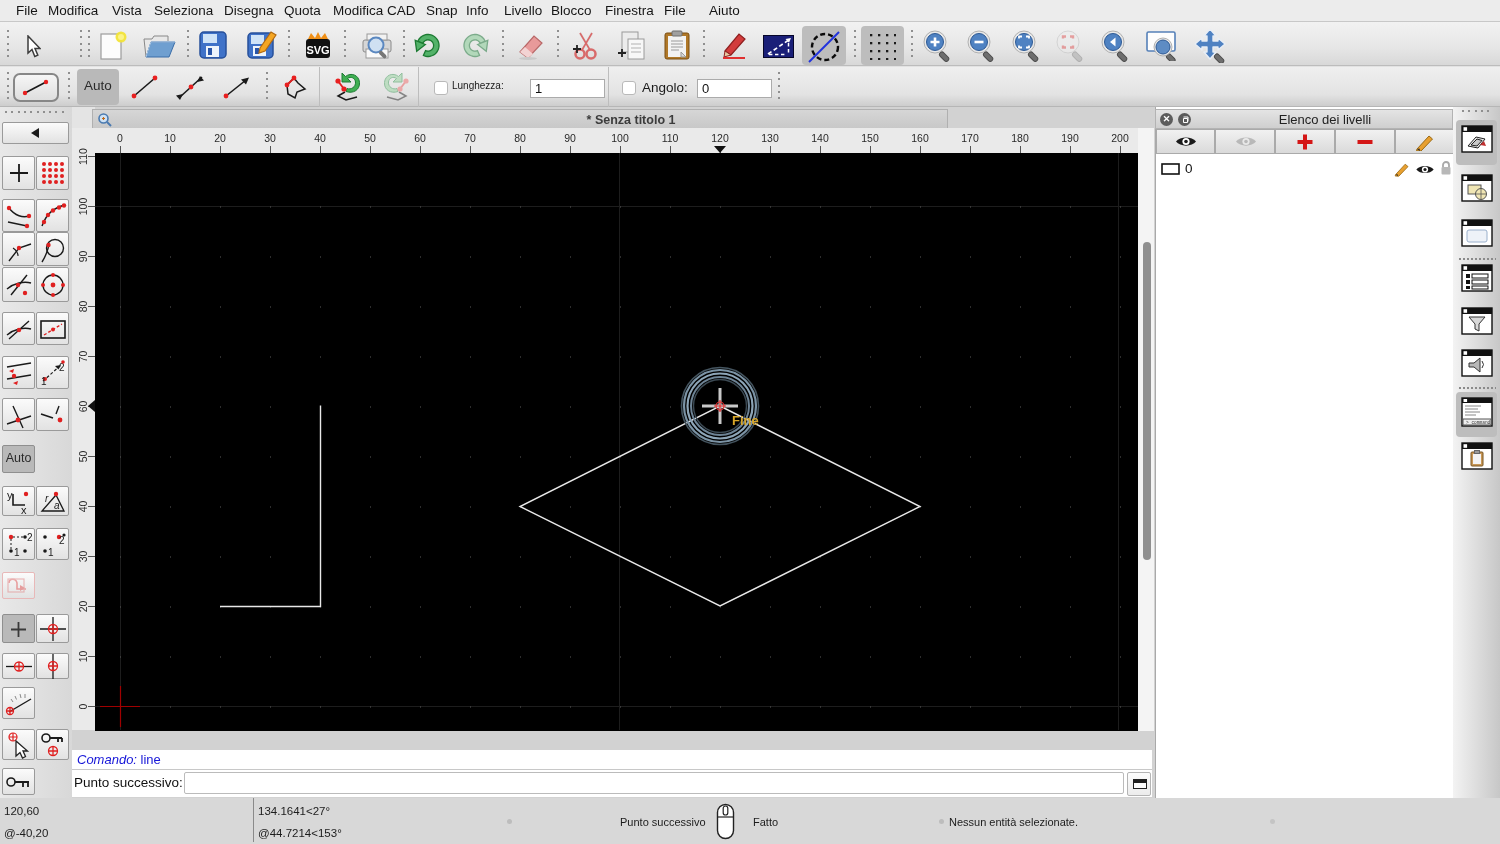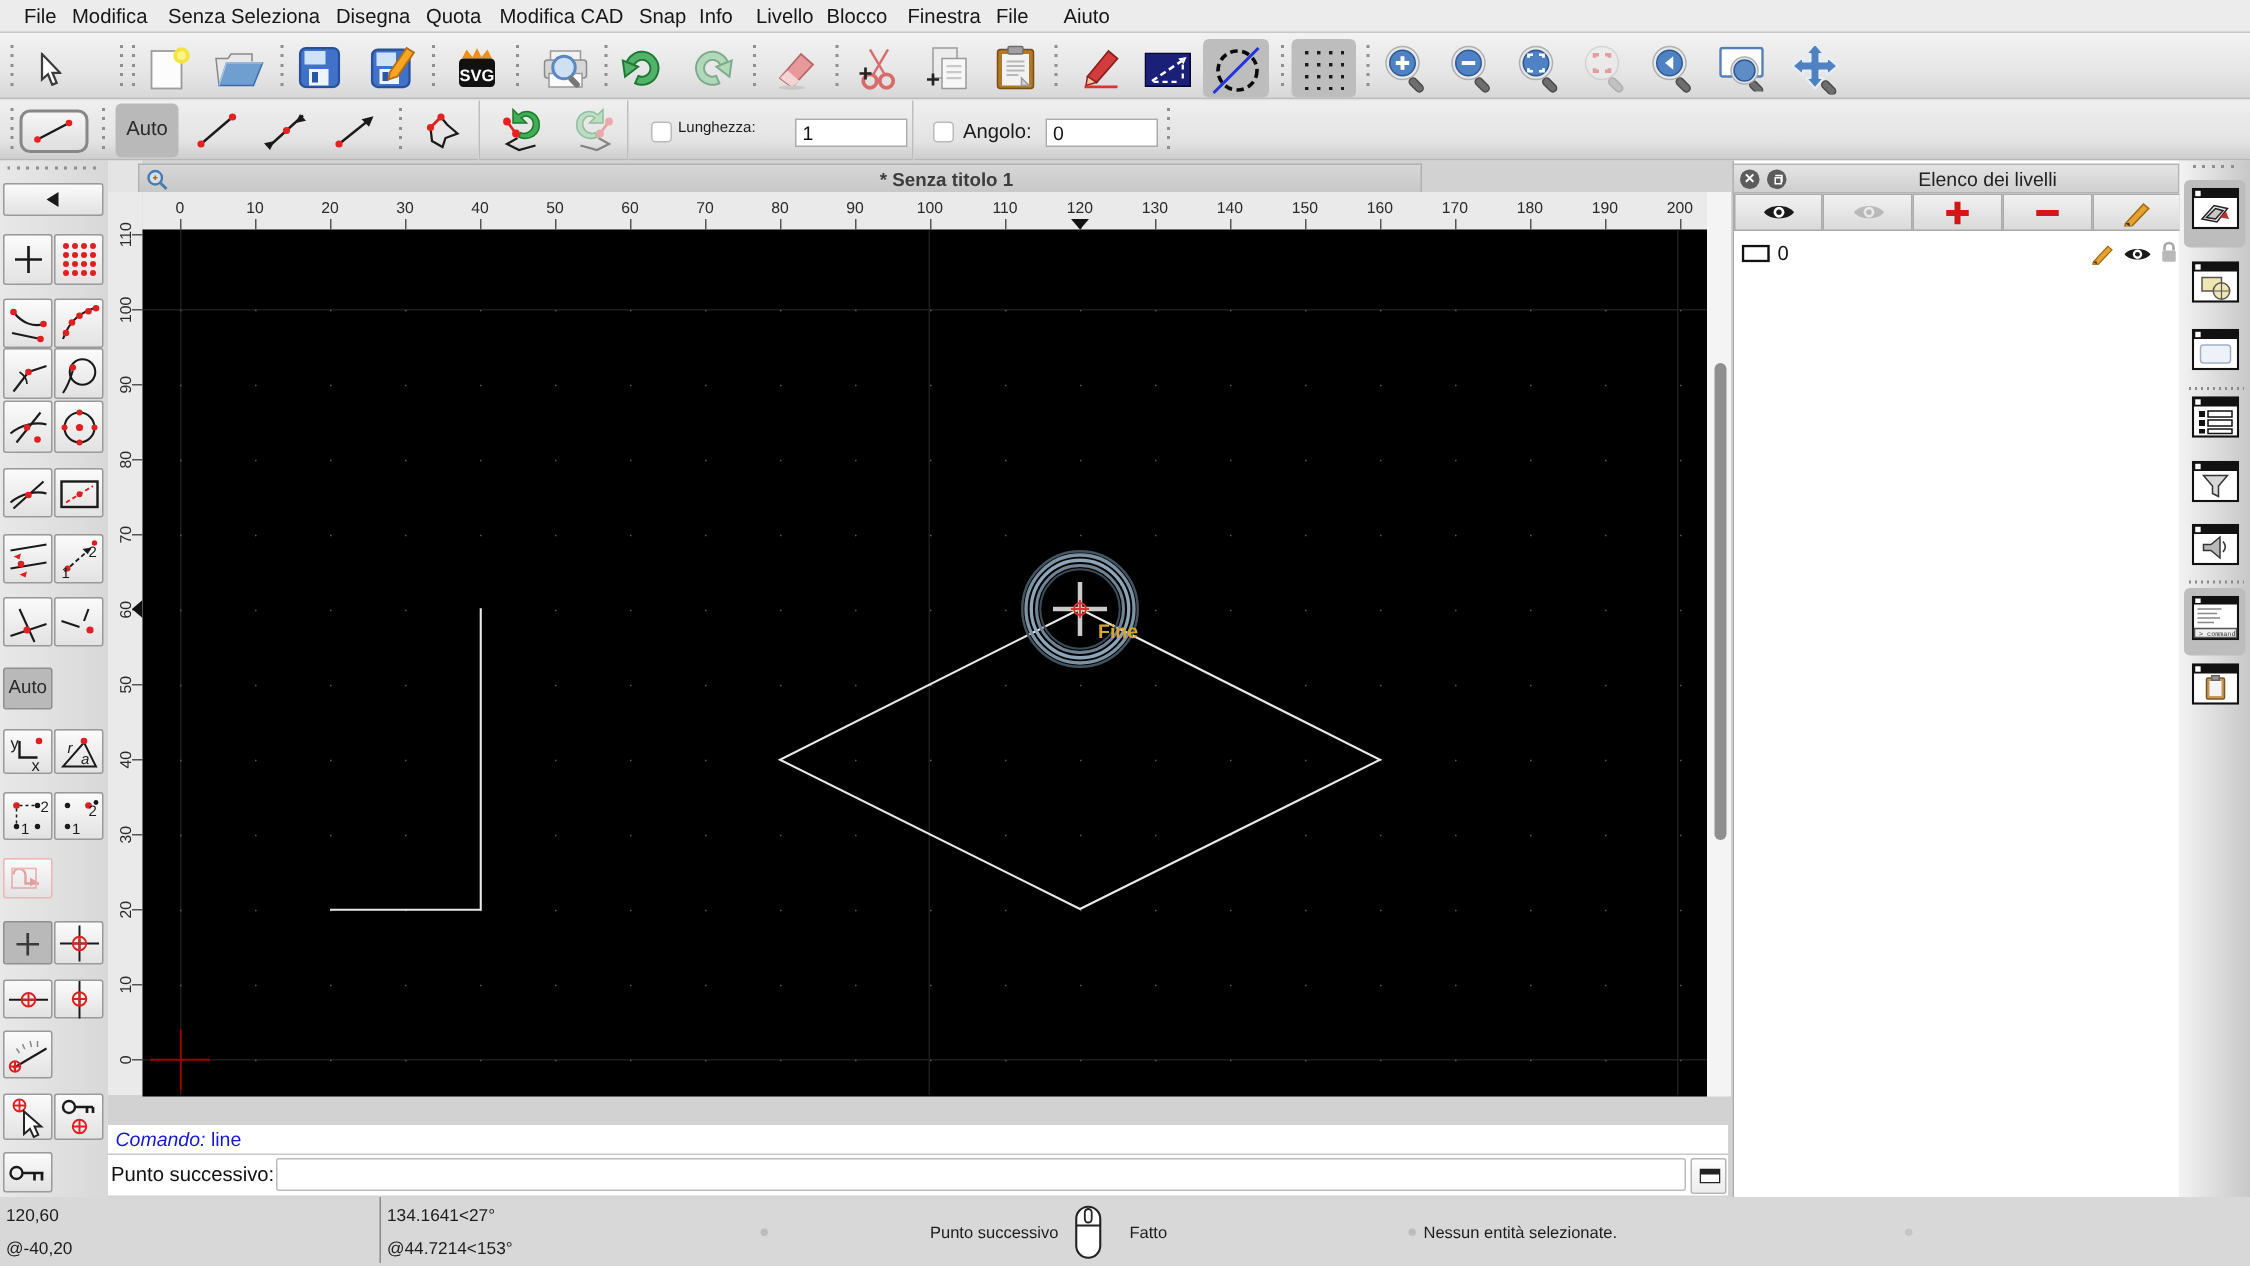--- a/index.html
+++ b/index.html
@@ -36,21 +36,21 @@
 #farright { left:1453px; top:107px; width:47px; height:693px; background:linear-gradient(90deg,#f3f3f3,#c7c7c7); }
 
 #statusbar { left:0; top:798px; width:1500px; height:46px; background:#d8d8d8; font-size:11.5px; color:#1c1c1c; }
 svg { display:block; }
 </style>
 </head>
 <body>
 <div id="menubar" class="abs">
 <span style="left:16px">File</span>
 <span style="left:48px">Modifica</span>
-<span style="left:112px">Senza</span>
+<span style="left:112px">Vista</span>
 <span style="left:154px">Seleziona</span>
 <span style="left:224px">Disegna</span>
 <span style="left:284px">Quota</span>
 <span style="left:333px">Modifica CAD</span>
 <span style="left:426px">Snap</span>
 <span style="left:466px">Info</span>
 <span style="left:504px">Livello</span>
 <span style="left:551px">Blocco</span>
 <span style="left:605px">Finestra</span>
 <span style="left:664px">File</span>

